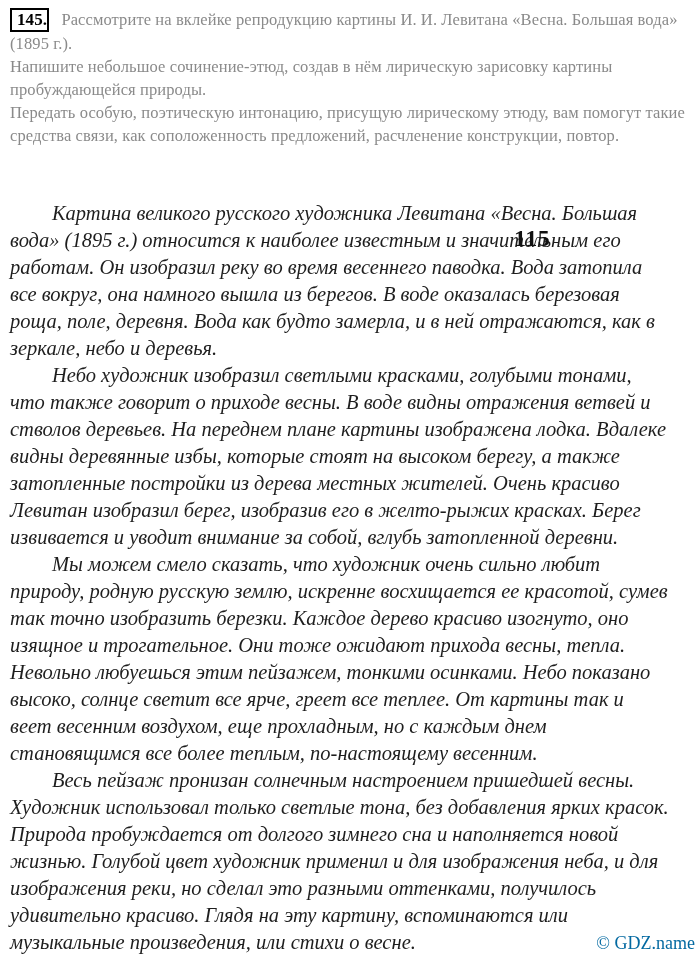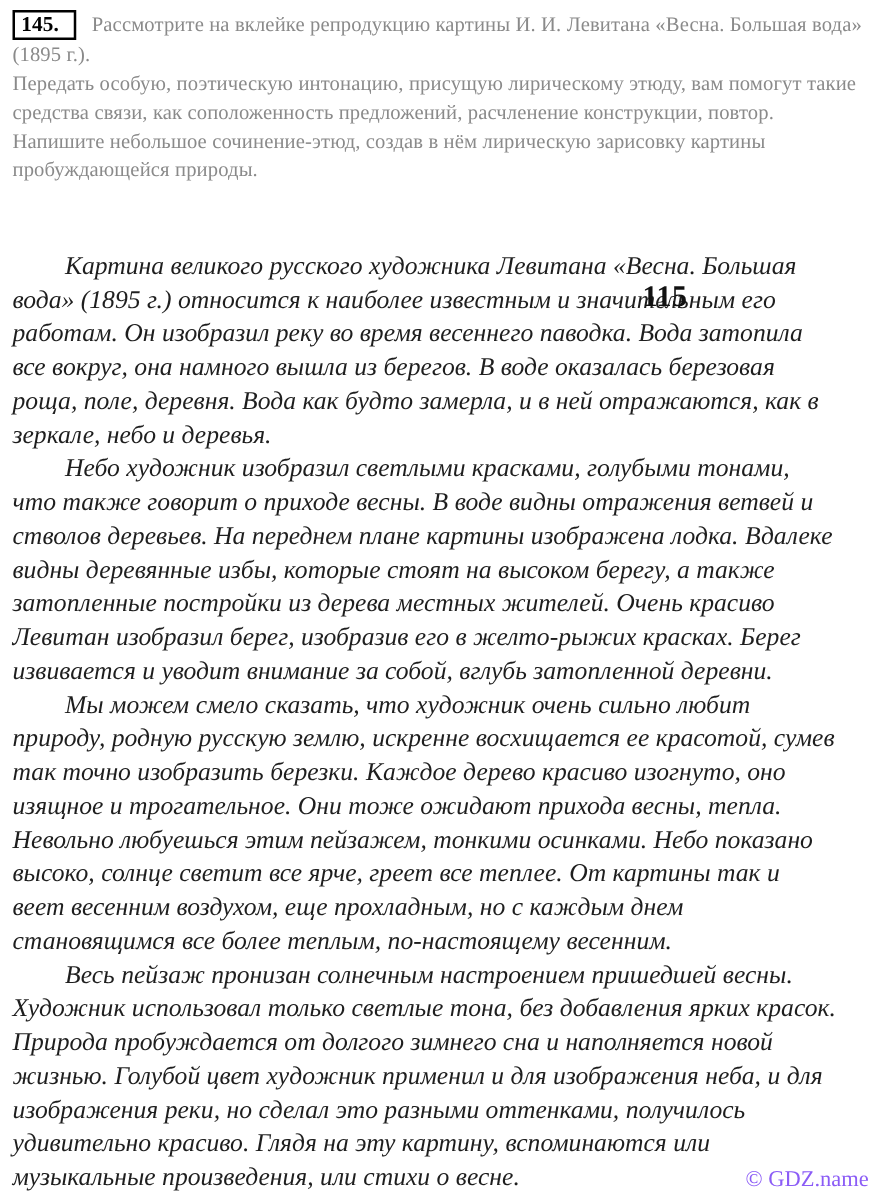--- a/index.html
+++ b/index.html
@@ -29,21 +29,21 @@
   }
   .task p { margin: 0; }
   .task-num {
     display: inline-block;
     border: 2px solid #000000;
     color: #000000;
     background: #ffffff;
     font-weight: bold;
     font-size: 17px;
     line-height: 18px;
-    padding: 1px 12px 1px 5px;
+    padding: 1px 0 1px 5px;
     margin-right: 8px;
   }
 
   
   .essay {
     position: absolute;
     top: 200px;
     left: 10px;
     width: 660px;
     color: #1e1e1e;
@@ -66,37 +66,37 @@
     color: #111111;
     letter-spacing: 0.5px;
   }
 
   
   .copyright {
     position: absolute;
     right: 5px;
     bottom: 6px;
     font-size: 18px;
-    color: #8b5cf6;
+    color: #0369a1;
     background: #ffffff;
     padding-left: 6px;
   }
 </style>
 </head>
 <body>
 
 <div class="page">
 
   <div class="task">
     <p>
       <span class="task-num">145.</span>
       <span>Рассмотрите на вклейке репродукцию картины И. И. Левитана «Весна. Большая вода» (1895 г.).</span>
     </p>
+    <p>Напишите небольшое сочинение-этюд, создав в нём лирическую зарисовку картины пробуждающейся природы.</p>
     <p>Передать особую, поэтическую интонацию, присущую лирическому этюду, вам помогут такие средства связи, как соположенность предложений, расчленение конструкции, повтор.</p>
-    <p>Напишите небольшое сочинение-этюд, создав в нём лирическую зарисовку картины пробуждающейся природы.</p>
   </div>
 
   <div class="essay">
     <p>Картина великого русского художника Левитана «Весна. Большая вода» (1895 г.) относится к наиболее известным и значительным его работам. Он изобразил реку во время весеннего паводка. Вода затопила все вокруг, она намного вышла из берегов. В воде оказалась березовая роща, поле, деревня. Вода как будто замерла, и в ней отражаются, как в зеркале, небо и деревья.</p>
     <p>Небо художник изобразил светлыми красками, голубыми тонами, что также говорит о приходе весны. В воде видны отражения ветвей и стволов деревьев. На переднем плане картины изображена лодка. Вдалеке видны деревянные избы, которые стоят на высоком берегу, а также затопленные постройки из дерева местных жителей. Очень красиво Левитан изобразил берег, изобразив его в желто-рыжих красках. Берег извивается и уводит внимание за собой, вглубь затопленной деревни.</p>
     <p>Мы можем смело сказать, что художник очень сильно любит природу, родную русскую землю, искренне восхищается ее красотой, сумев так точно изобразить березки. Каждое дерево красиво изогнуто, оно изящное и трогательное. Они тоже ожидают прихода весны, тепла. Невольно любуешься этим пейзажем, тонкими осинками. Небо показано высоко, солнце светит все ярче, греет все теплее. От картины так и веет весенним воздухом, еще прохладным, но с каждым днем становящимся все более теплым, по-настоящему весенним.</p>
     <p>Весь пейзаж пронизан солнечным настроением пришедшей весны. Художник использовал только светлые тона, без добавления ярких красок. Природа пробуждается от долгого зимнего сна и наполняется новой жизнью. Голубой цвет художник применил и для изображения неба, и для изображения реки, но сделал это разными оттенками, получилось удивительно красиво. Глядя на эту картину, вспоминаются или музыкальные произведения, или стихи о весне.</p>
   </div>
 
   <div class="page-number">115</div>

